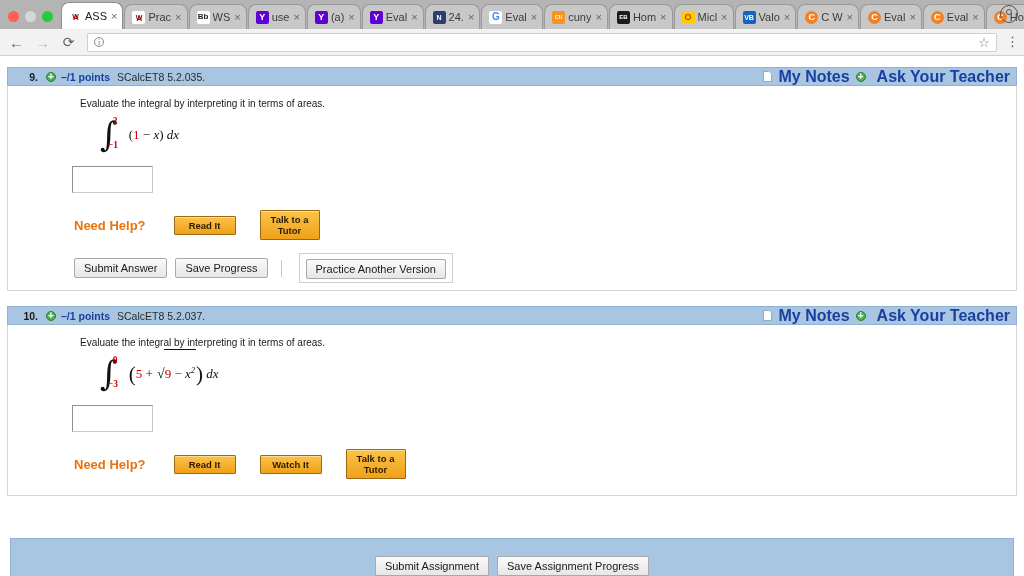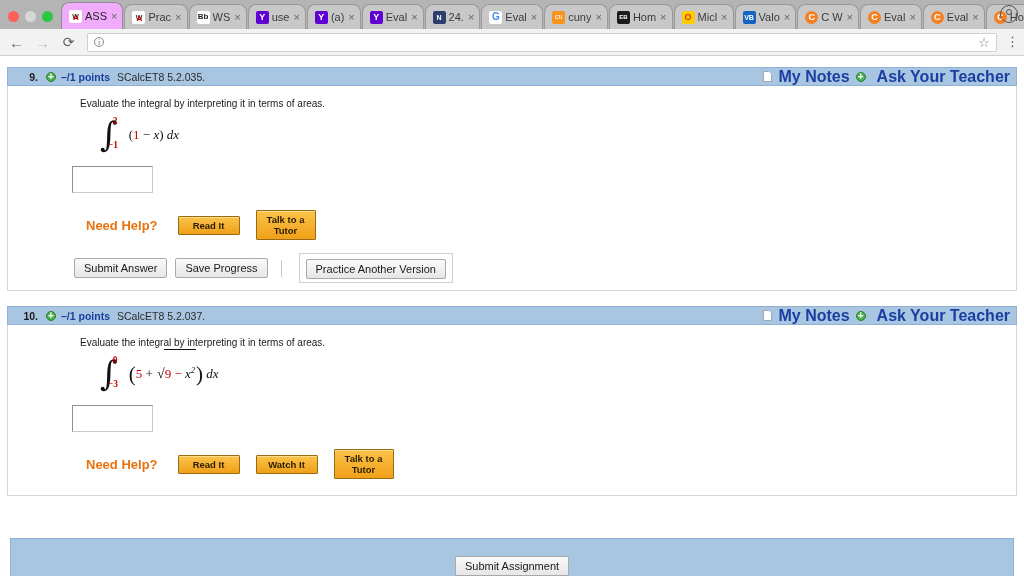--- a/index.html
+++ b/index.html
@@ -40,21 +40,21 @@
     border-top-left-radius: 8px;
     border-top-right-radius: 8px;
     transform: skewX(0deg);
     margin-right: 1px;
     min-width: 0;
     flex: 0 0 auto;
     border-left: 1px solid #9a9a9a;
     border-right: 1px solid #9a9a9a;
     border-top: 1px solid #9a9a9a;
   }
-  .tab.active { background: #f0abfc; height: 27px; border-color: #8f8f8f; z-index: 3; }
+  .tab.active { background: #ffffff; height: 27px; border-color: #8f8f8f; z-index: 3; }
   .tab-favicon {
     width: 13px; height: 13px; flex: 0 0 13px;
     border-radius: 2px;
     font-size: 8px; font-weight: bold;
     color: #fff;
     display: flex; align-items: center; justify-content: center;
     line-height: 1;
     overflow: hidden;
   }
   .fav-wa { background: #ffffff; color: #333; font-size: 7px; position: relative; }
@@ -209,21 +209,21 @@
   sup.exp { font-size: 8px; vertical-align: super; font-style: italic; color:#111;}
 
   .answer-box {
     width: 81px; height: 27px;
     border: 1px solid #8f8f8f;
     border-right-color: #c9c9c9; border-bottom-color: #c9c9c9;
     background: #fff;
     margin: 14px 0 0 8px;
   }
 
-  .needhelp-row { display: flex; align-items: center; gap: 16px; margin: 17px 0 0 22px; }
+  .needhelp-row { display: flex; align-items: center; gap: 24px; margin: 17px 0 0 10px; }
   .needhelp-label {
     color: #e8720c; font-size: 13px; font-weight: bold;
     margin-right: 4px;
   }
   .help-btn {
     background: linear-gradient(#fbc34a, #f0a019);
     border: 1px solid #9a6b10;
     border-radius: 1px;
     color: #2a1c00;
     font-size: 9.5px; font-weight: bold;
@@ -469,16 +469,17 @@
           <span class="needhelp-label">Need Help?</span>
           <span class="help-btn read">Read It</span>
           <span class="help-btn watch">Watch It</span>
           <span class="help-btn tutor">Talk to a Tutor</span>
         </div>
       </div>
     </div>
 
     <div class="footer-band">
       <span class="gbtn">Submit Assignment</span>
+      <span class="gbtn">Save Assignment Progress</span>
     </div>
 
   </div>
 </div>
 
 </body></html>

